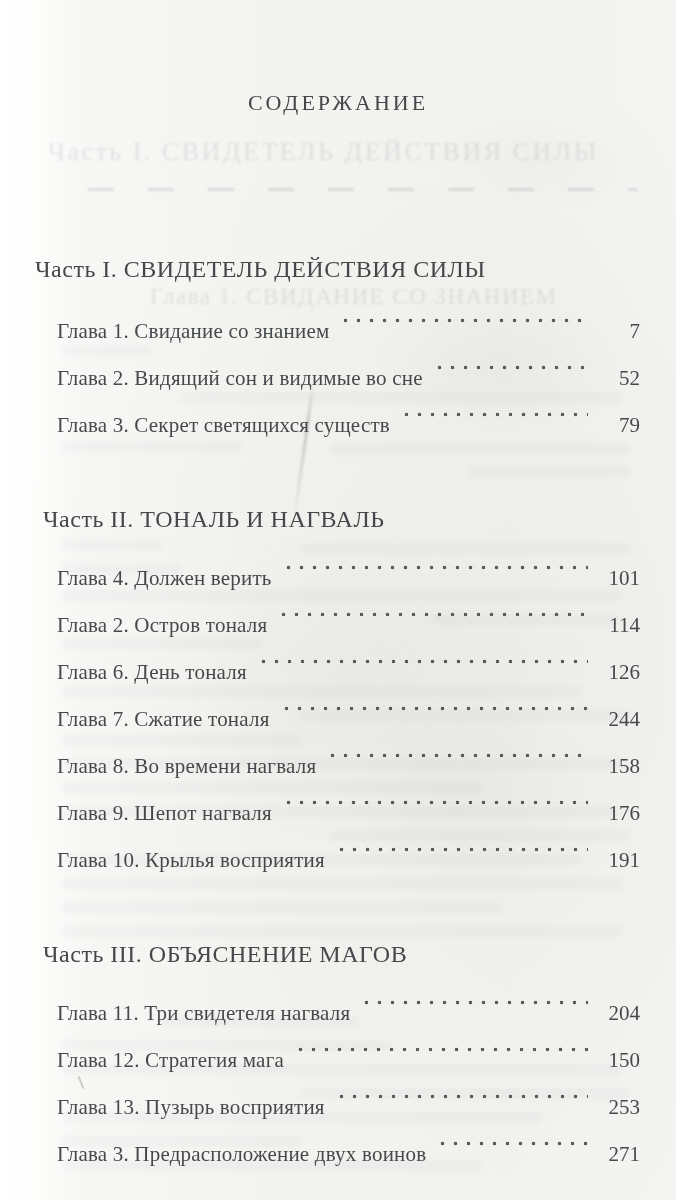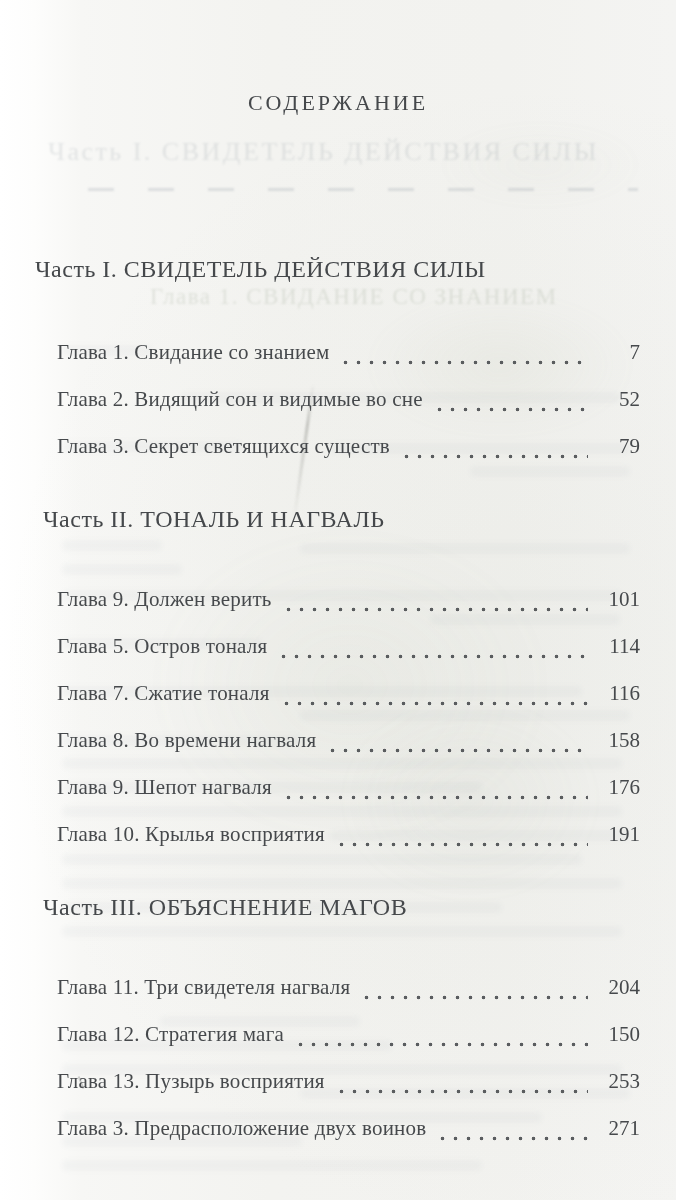--- a/index.html
+++ b/index.html
@@ -32,21 +32,21 @@
     line-height: 30px;
     letter-spacing: 0.5px;
     color: #45484b;
     margin: 45px 0 0;
     transform: translateX(-14px);
   }
   .toc-section:first-child .part-heading { margin-top: 139px; transform: translateX(-22px); }
   .entries { margin-top: 31px; }
   .toc-section:first-child .entries { margin-top: 34px; }
   .entry {
-    display: flex; align-items: flex-end;
+    display: flex; align-items: flex-start;
     height: 47px;
     font-size: 21px; line-height: 26px;
     white-space: nowrap;
   }
   .entry .label { flex: 0 0 auto; letter-spacing: 0.2px; }
   .entry .leader {
     flex: 1 1 auto;
     height: 5px;
     margin: 0 10px;
     background: radial-gradient(circle, rgba(70,73,76,0.88) 1.5px, rgba(70,73,76,0) 2.1px) left center / 13px 5px repeat-x;
@@ -162,33 +162,38 @@
             <span class="label">Глава 3. Секрет светящихся существ</span>
             <span class="leader"></span>
             <span class="num">79</span>
           </div>
         </div>
       </section>
       <section class="toc-section">
         <div class="part-heading">Часть II. ТОНАЛЬ И НАГВАЛЬ</div>
         <div class="entries">
           <div class="entry">
-            <span class="label">Глава 9. Должен верить</span>
+            <span class="label">Глава 4. Должен верить</span>
             <span class="leader"></span>
             <span class="num">101</span>
           </div>
           <div class="entry">
-            <span class="label">Глава 5. Остров тоналя</span>
+            <span class="label">Глава 2. Остров тоналя</span>
             <span class="leader"></span>
             <span class="num">114</span>
           </div>
           <div class="entry">
+            <span class="label">Глава 6. День тоналя</span>
+            <span class="leader"></span>
+            <span class="num">126</span>
+          </div>
+          <div class="entry">
             <span class="label">Глава 7. Сжатие тоналя</span>
             <span class="leader"></span>
-            <span class="num">116</span>
+            <span class="num">244</span>
           </div>
           <div class="entry">
             <span class="label">Глава 8. Во времени нагваля</span>
             <span class="leader"></span>
             <span class="num">158</span>
           </div>
           <div class="entry">
             <span class="label">Глава 9. Шепот нагваля</span>
             <span class="leader"></span>
             <span class="num">176</span>

